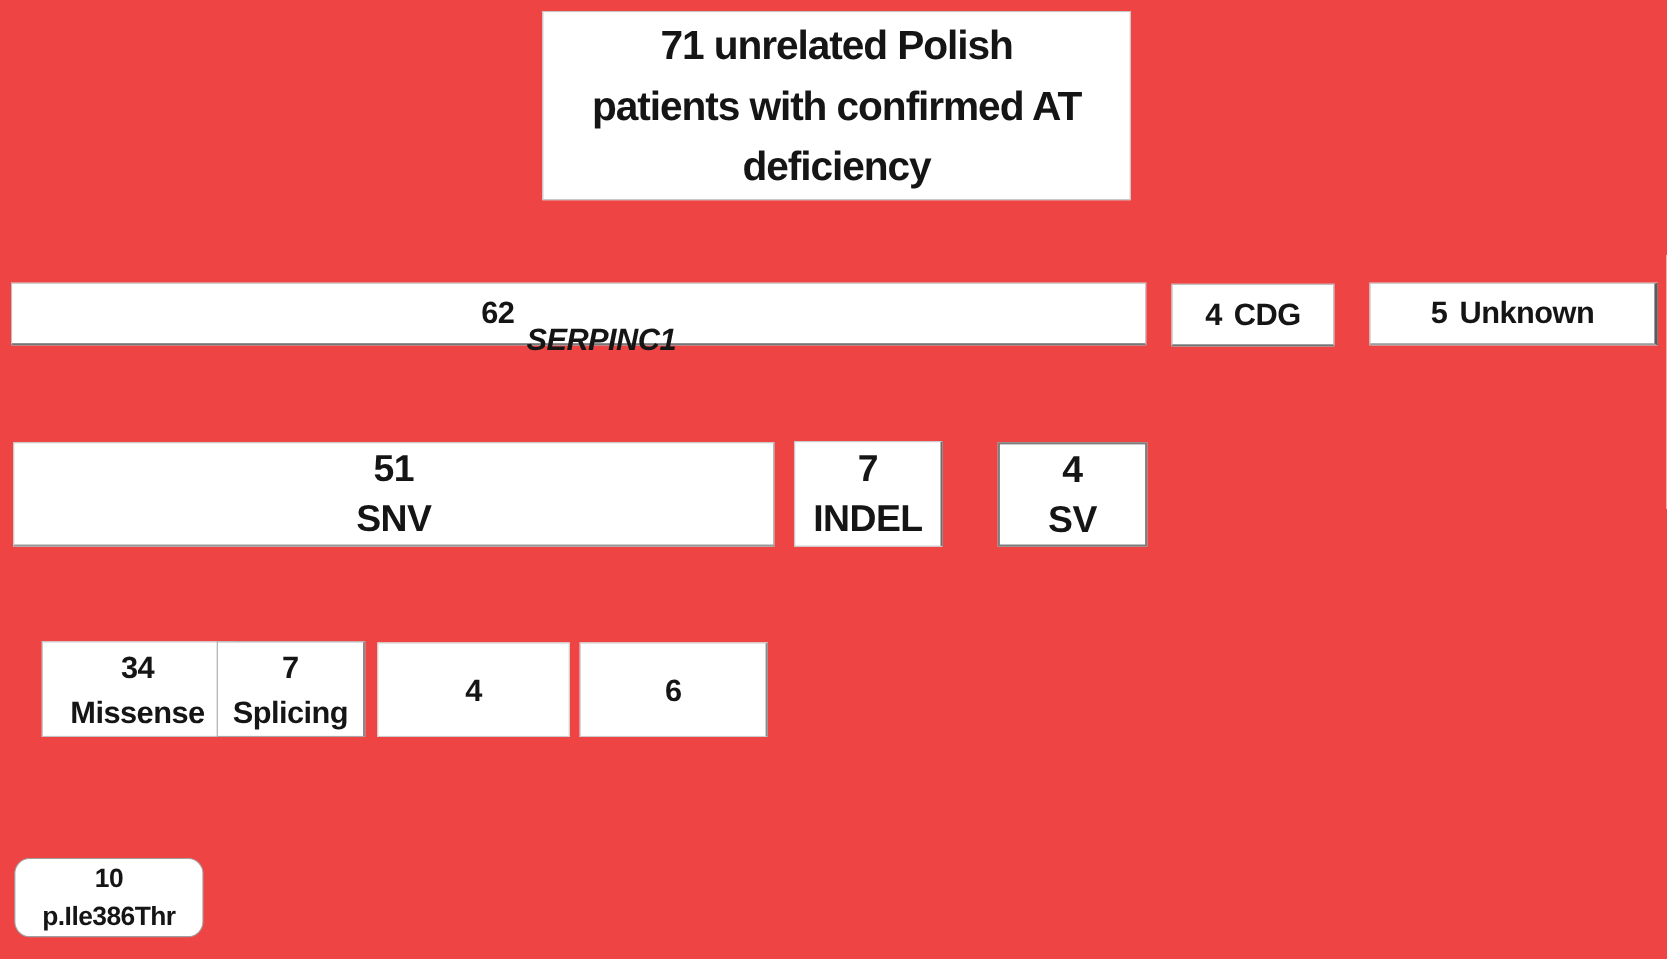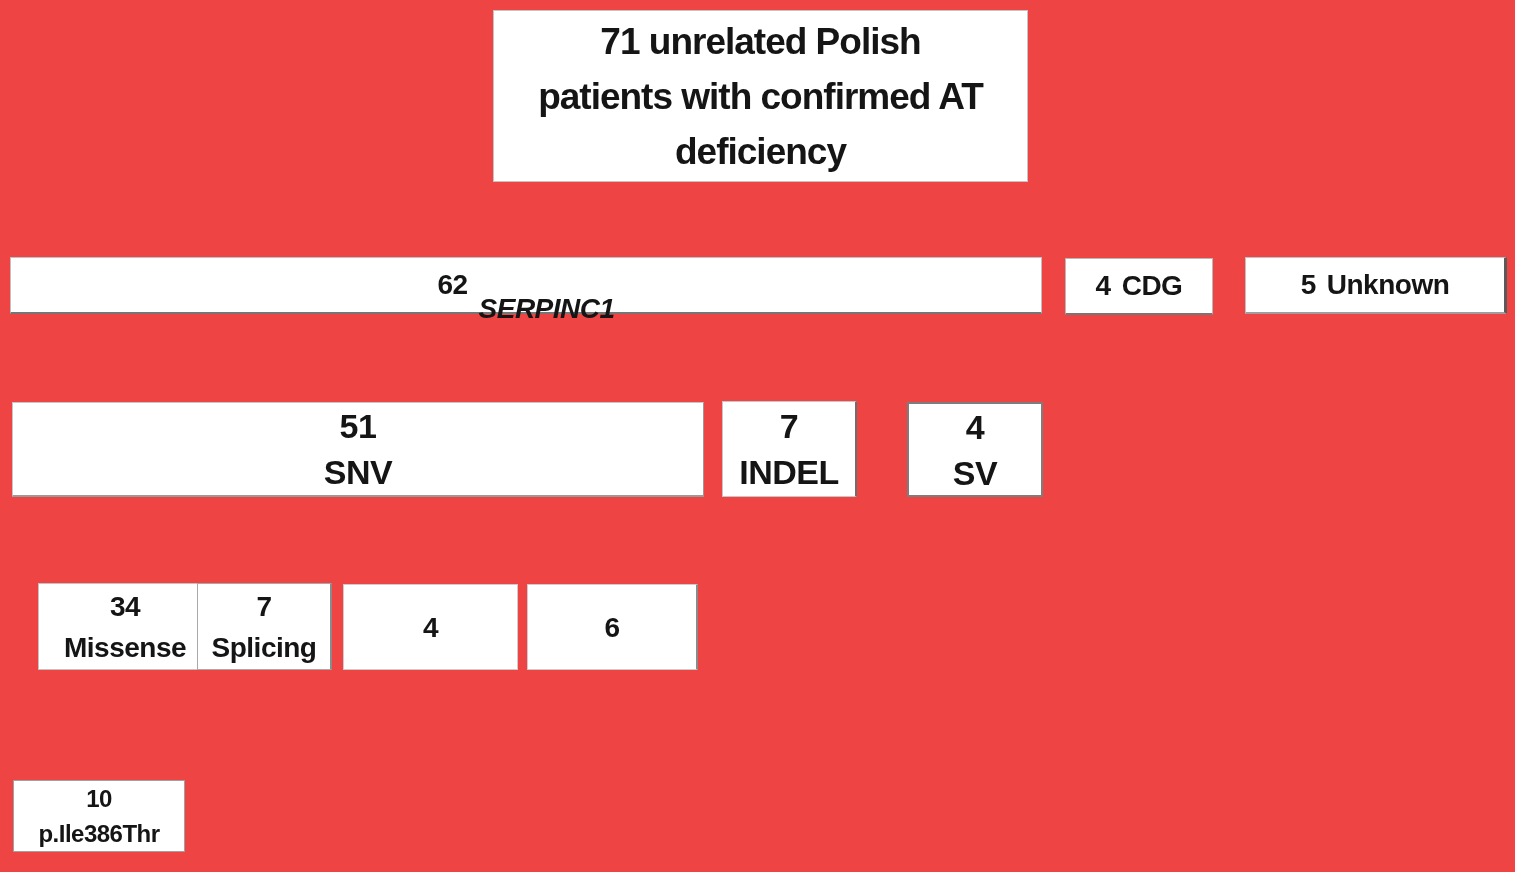--- a/index.html
+++ b/index.html
@@ -101,20 +101,21 @@
     left: 527px; top: 584px; width: 171px; height: 86px;
     border-color: #cccccc;
     border-right: 2px solid #8a8a8a;
   }
 
   
   .l4 { font-size: 24px; line-height: 35px; }
   .ile386thr-box {
     left: 13px; top: 780px; width: 172px; height: 72px;
     border-color: #a0a0a0;
+    border-radius: 14px;
   }
 </style>
 </head>
 <body>
 
 <div class="canvas">
 
   <div class="box root-box">
     <div class="ln">71 unrelated Polish</div>
     <div class="ln">patients with confirmed AT</div>

